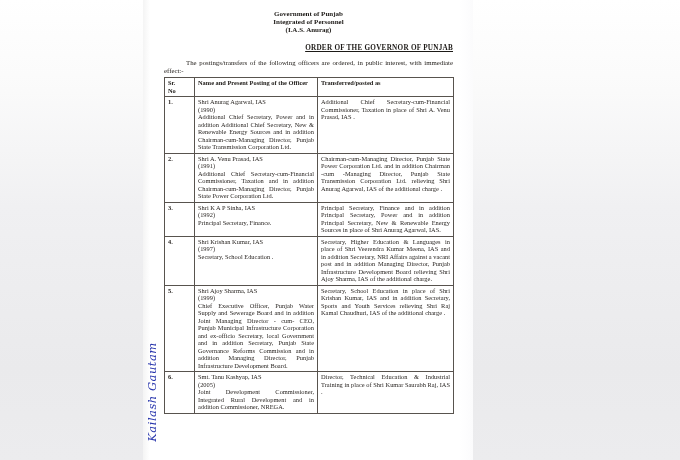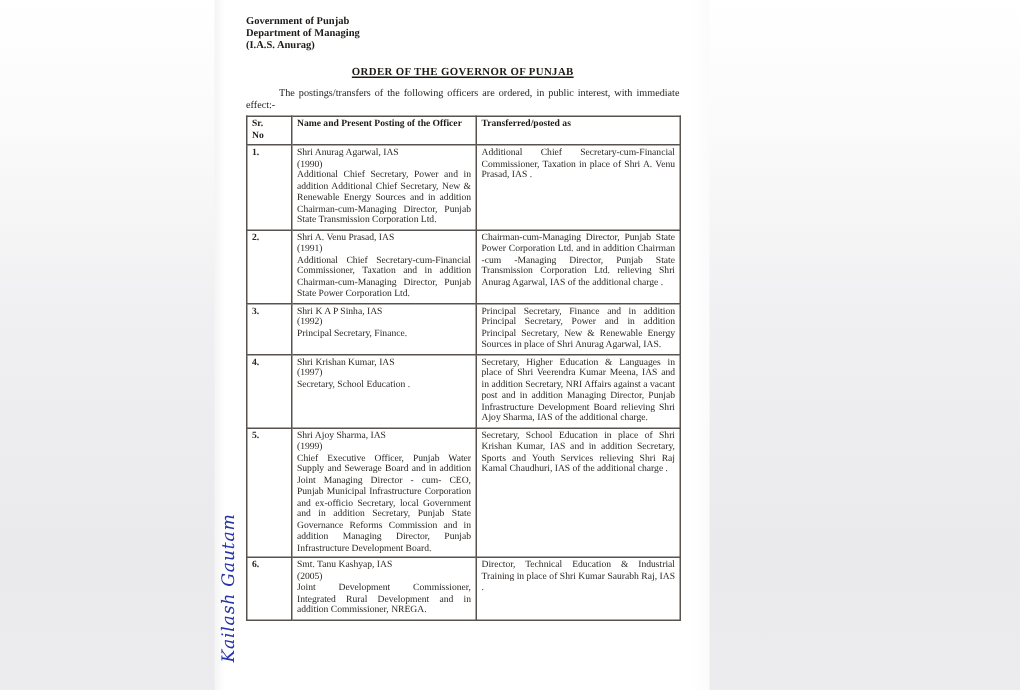--- a/index.html
+++ b/index.html
@@ -8,25 +8,25 @@
     background:linear-gradient(180deg,#ffffff 0%,#fafafa 20%,#f0f0f2 45%,#eaeaec 80%,#ececee 100%);
     font-family:"Liberation Serif", serif;
     color:#2b2724;
   }
   .paper{
     position:absolute;left:143px;top:0;width:330px;height:460px;
     background:linear-gradient(90deg,#f4f4f4 0px,#ffffff 7px,#ffffff 96%,#fbfbfc 100%);
   }
   .letterhead{
     position:absolute;left:164px;top:11px;width:289px;
-    text-align:left;font-weight:bold;font-size:7px;line-height:7.8px;color:#1d1a17;
+    text-align:center;font-weight:bold;font-size:7px;line-height:7.8px;color:#1d1a17;
   }
   .doc-title{
     position:absolute;left:164px;top:44px;width:289px;
-    text-align:center;font-weight:bold;font-size:7.2px;color:#1d1a17;
+    text-align:right;font-weight:bold;font-size:7.2px;color:#1d1a17;
     text-decoration:underline;letter-spacing:.25px;
   }
   .intro{
     position:absolute;left:164px;top:59px;width:289px;
     font-size:6.8px;line-height:7.7px;text-align:justify;text-indent:22px;color:#26221e;
   }
   table.order{
     position:absolute;left:164px;top:77px;width:289px;
     border-collapse:collapse;table-layout:fixed;
     font-size:6.4px;line-height:7.5px;color:#2b2724;
@@ -46,21 +46,21 @@
     font-size:11.5px;color:#2734ac;letter-spacing:.5px;white-space:nowrap;
   }
 </style>
 </head>
 <body>
 
 <div class="paper"></div>
 
 <div class="letterhead">
   <div>Government of Punjab</div>
-  <div>Department of Managing</div>
+  <div>Integrated of Personnel</div>
   <div>(I.A.S. Anurag)</div>
 </div>
 
 <div class="doc-title">ORDER OF THE GOVERNOR OF PUNJAB</div>
 
 <div class="intro">The postings/transfers of the following officers are ordered, in public interest, with immediate effect:-</div>
 
 <table class="order">
   <colgroup>
     <col style="width:30px">

